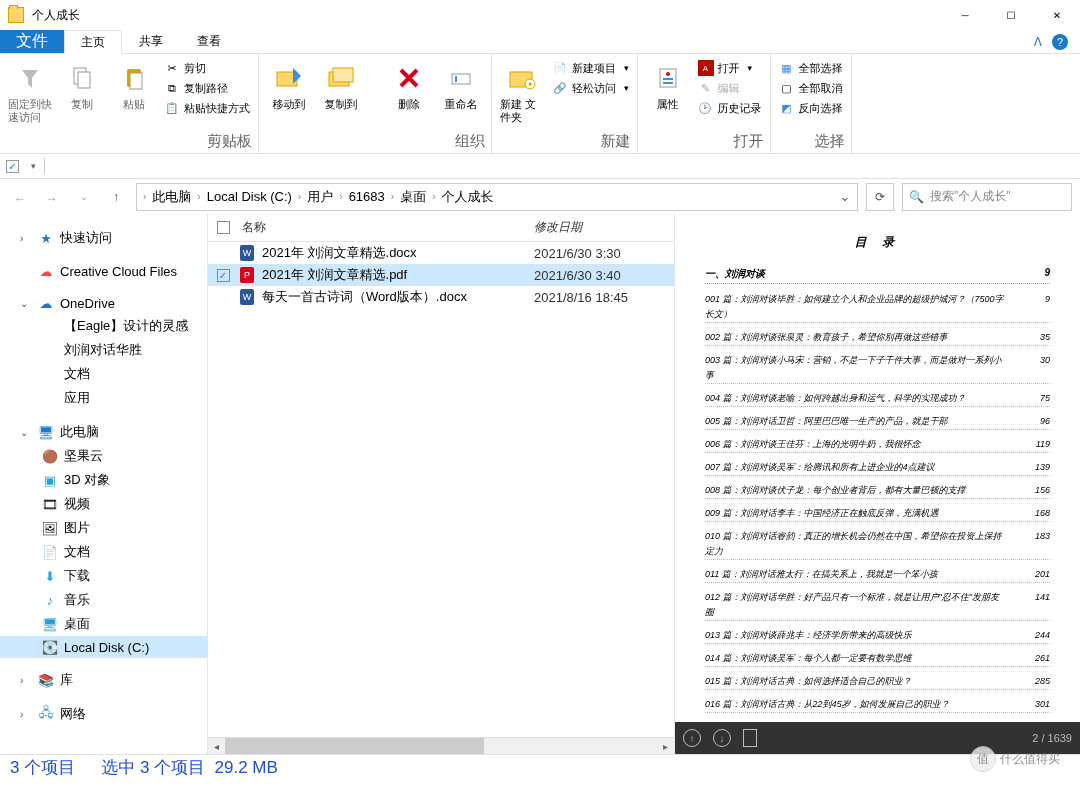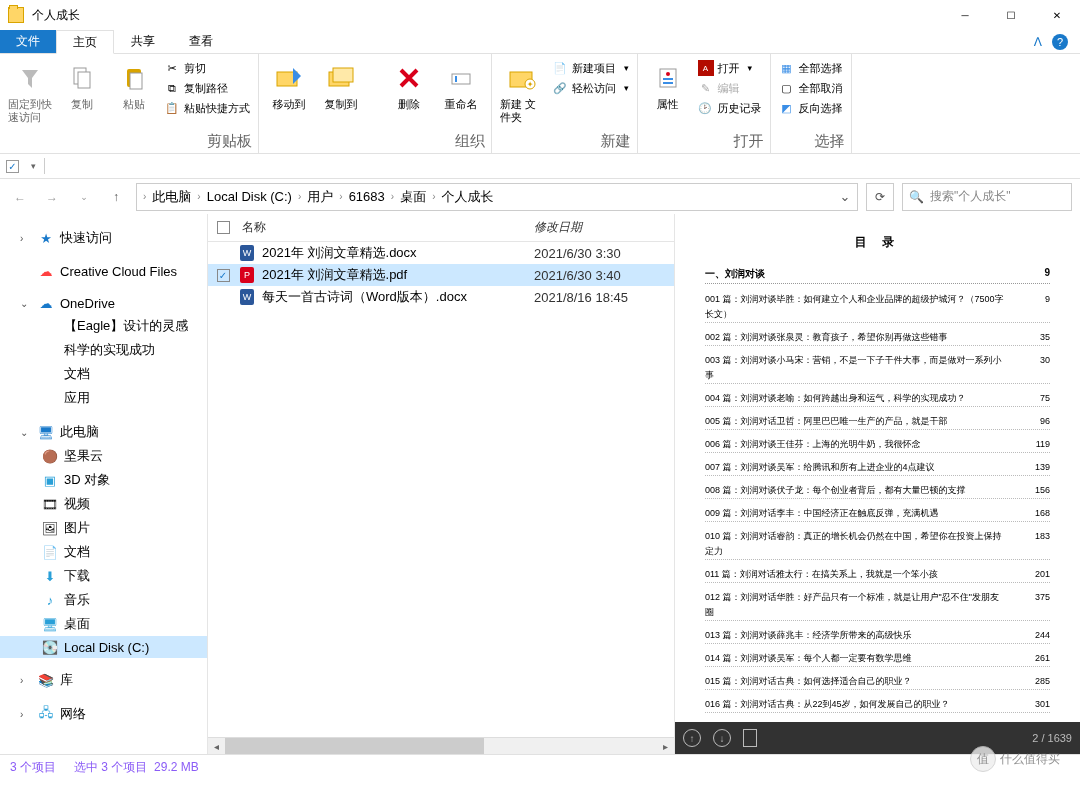--- a/index.html
+++ b/index.html
@@ -4,21 +4,21 @@
 <style>
 * { margin:0; padding:0; box-sizing:border-box; font-family:"Microsoft YaHei","Segoe UI",sans-serif; }
 body { background:#fff; width:1080px; height:802px; overflow:hidden; font-size:12px; color:#000; }
 .titlebar { height:30px; display:flex; align-items:center; background:#fff; border-bottom:0; }
 .titlebar .foldericon { width:16px; height:16px; margin-left:8px; background:#ffd667; border:1px solid #d9a400; position:relative; }
 .titlebar .foldericon::before { content:''; position:absolute; top:-3px; left:0; width:7px; height:3px; background:#ffd667; border:1px solid #d9a400; border-bottom:0; }
 .titlebar .title { margin-left:8px; font-size:12px; }
 .winctrl { margin-left:auto; display:flex; }
 .winctrl div { width:46px; height:30px; display:flex; align-items:center; justify-content:center; font-size:10px; }
 .tabstrip { height:24px; background:#fff; display:flex; align-items:stretch; border-bottom:1px solid #e1e1e1; position:relative; }
-.filetab { background:#1979ca; color:#fff; padding:0 16px; display:flex; align-items:center; font-size:12px; }
+.filetab { background:#1979ca; color:#fff; padding:0 16px; display:flex; align-items:center; font-size:16px; }
 .tab { padding:0 16px; display:flex; align-items:center; border:1px solid transparent; font-size:12px; }
 .tab.active { border:1px solid #e1e1e1; border-bottom:1px solid #fff; background:#fff; margin-bottom:-1px; }
 .help-caret { margin-left:auto; display:flex; align-items:center; gap:10px; padding-right:12px; }
 .help-caret .caret { color:#1979ca; font-size:12px; }
 .help-caret .q { width:16px; height:16px; border-radius:50%; background:#1979ca; color:#fff; display:flex; align-items:center; justify-content:center; font-size:11px; }
 .ribbon { height:100px; background:#fff; border-bottom:1px solid #e1e1e1; display:flex; }
 .group { border-right:1px solid #e1e1e1; padding:4px 6px 2px; display:flex; flex-direction:column; }
 .group-body { flex:1; display:flex; align-items:flex-start; gap:4px; }
 .group-label { text-align:right; font-size:15px; color:#666; padding-top:2px; }
 .bigbtn { display:flex; flex-direction:column; align-items:center; width:48px; padding:4px 2px; gap:4px; color:#666; }
@@ -59,32 +59,32 @@
 .filerow.sel { background:#cce8ff; }
 .filerow .cchk { width:30px; display:flex; justify-content:center; }
 .filerow .fic { width:18px; height:18px; margin-right:6px; display:flex; align-items:center; justify-content:center; }
 .filerow .fname { flex:1; }
 .filerow .fdate { width:140px; color:#333; }
 .scrollbar-x { height:17px; background:#f0f0f0; border-top:1px solid #ddd; display:flex; align-items:center; }
 .sb-btn { width:17px; height:17px; display:flex; align-items:center; justify-content:center; color:#666; font-size:10px; }
 .sb-track { flex:1; height:17px; position:relative; }
 .sb-thumb { position:absolute; left:0; width:60%; height:17px; background:#ccc; }
 .preview { width:405px; background:#fff; display:flex; flex-direction:column; }
-.preview-body { flex:1; overflow:hidden; padding:12px 30px; font-size:10px; }
+.preview-body { flex:1; overflow:hidden; padding:12px 30px; font-size:10px;font-style:italic; }
 .toc-title { text-align:center; font-weight:bold; font-size:12px; margin:8px 0 16px; letter-spacing:6px; }
 .toc-sec { font-weight:bold; font-size:10px; border-bottom:1px dotted #999; padding-bottom:2px; margin:10px 0 8px; display:flex; }
 .toc-sec .pg { margin-left:auto; }
 .toc-row { display:flex; font-size:9px; margin:7px 0; border-bottom:1px dotted #bbb; line-height:15px; }
 .toc-row .txt { max-width:300px; }
 .toc-row .pg { margin-left:auto; padding-left:4px; }
 .preview-bar { height:32px; background:#323232; color:#bbb; display:flex; align-items:center; padding:0 8px; gap:12px; }
 .preview-bar .pico { width:18px; height:18px; border:1.5px solid #bbb; border-radius:50%; display:flex; align-items:center; justify-content:center; font-size:10px; }
 .preview-bar .pageico { width:14px; height:18px; border:1.5px solid #bbb; }
 .preview-bar .pginfo { margin-left:auto; font-size:11px; }
-.status { height:26px; border-top:1px solid #e1e1e1; display:flex; align-items:center; padding:0 10px; font-size:12px; color:#8b5cf6; gap:18px; }
+.status { height:26px; border-top:1px solid #e1e1e1; display:flex; align-items:center; padding:0 10px; font-size:17px; color:#1d4ed8; gap:26px; }
 .watermark { position:absolute; right:20px; bottom:30px; color:#777; font-size:12px; display:flex; align-items:center; gap:4px; opacity:.8; }
 .wm-circle { width:26px; height:26px; border-radius:50%; background:#eee; display:flex; align-items:center; justify-content:center; font-size:12px; border:1px solid #ccc; }
 svg { display:block; }
 </style>
 </head>
 <body>
 
 <div class="titlebar">
   <div class="foldericon"></div>
   <div class="title">个人成长</div>
@@ -333,21 +333,21 @@
         <span class="exp">⌄</span>
         <span class="ni-icon" style="color:#1979ca">☁</span>
         <span>OneDrive</span>
       </div>
     <div class="navitem sub">
         <span class="ni-icon foldericon" style="transform:scale(.8)"></span>
         <span>【Eagle】设计的灵感</span>
       </div>
     <div class="navitem sub">
         <span class="ni-icon foldericon" style="transform:scale(.8)"></span>
-        <span>科学的实现成功</span>
+        <span>刘润对话华胜</span>
       </div>
     <div class="navitem sub">
         <span class="ni-icon foldericon" style="transform:scale(.8)"></span>
         <span>文档</span>
       </div>
     <div class="navitem sub">
         <span class="ni-icon foldericon" style="transform:scale(.8)"></span>
         <span>应用</span>
       </div>
     <div class="navspace"></div>
@@ -498,21 +498,21 @@
           <div class="toc-row">
             <span class="txt">010 篇：刘润对话睿韵：真正的增长机会仍然在中国，希望你在投资上保持定力</span>
             <span class="pg">183</span>
           </div>
           <div class="toc-row">
             <span class="txt">011 篇：刘润对话雅太行：在搞关系上，我就是一个笨小孩</span>
             <span class="pg">201</span>
           </div>
           <div class="toc-row">
             <span class="txt">012 篇：刘润对话华胜：好产品只有一个标准，就是让用户"忍不住"发朋友圈</span>
-            <span class="pg">375</span>
+            <span class="pg">141</span>
           </div>
           <div class="toc-row">
             <span class="txt">013 篇：刘润对谈薛兆丰：经济学所带来的高级快乐</span>
             <span class="pg">244</span>
           </div>
           <div class="toc-row">
             <span class="txt">014 篇：刘润对谈吴军：每个人都一定要有数学思维</span>
             <span class="pg">261</span>
           </div>
           <div class="toc-row">

